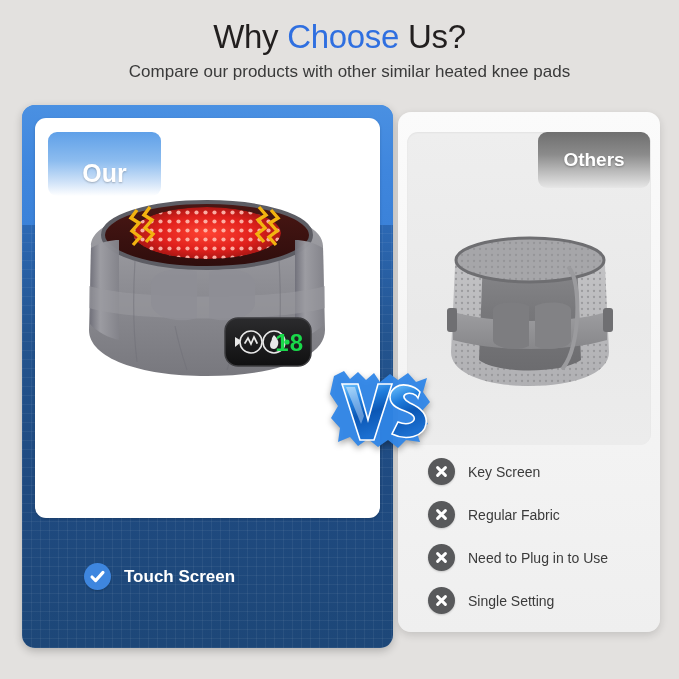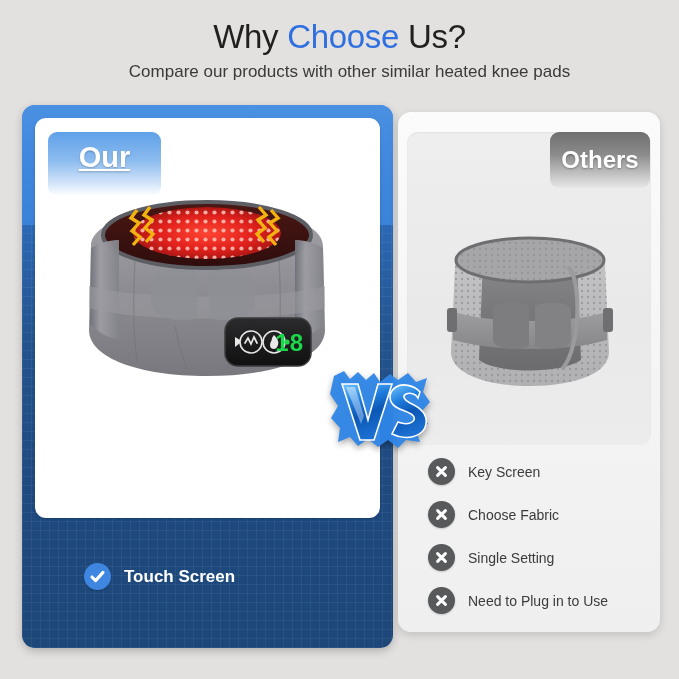--- a/index.html
+++ b/index.html
@@ -45,47 +45,46 @@
   .card-white{
     position:absolute;left:13px;top:13px;width:345px;height:400px;
     background:#ffffff;border-radius:11px;
     box-shadow:0 1px 3px rgba(0,0,0,.18);
     overflow:hidden;
   }
   .tab-our{
     position:absolute;left:13px;top:14px;width:113px;height:64px;
     border-radius:9px;
     background:linear-gradient(180deg,#5fa0e8 0%, #8cbcef 45%, #cfe2f8 78%, #ffffff 100%);
-    color:#ffffff;font-size:29px;font-weight:bold;
+    color:#ffffff;font-size:25px;font-weight:bold;
     display:flex;align-items:flex-start;justify-content:center;
-    padding-top:9px;box-sizing:border-box;
+    padding-top:27px;box-sizing:border-box;
     text-shadow:0 1px 2px rgba(0,0,0,.25);
-    text-decoration:underline;
   }
 
   
   .panel-right{
     position:absolute;left:398px;top:112px;width:262px;height:520px;
     border-radius:13px;
     background:linear-gradient(180deg,#fbfbfb 0%, #f4f4f4 55%, #efefef 100%);
     box-shadow:0 3px 8px rgba(0,0,0,.14);
     overflow:hidden;
   }
   .card-gray{
     position:absolute;left:9px;top:20px;width:244px;height:313px;
     background:linear-gradient(180deg,#eeeeee 0%, #e9e9e9 60%, #ececec 100%);
     border-radius:11px;
     box-shadow:inset 0 1px 2px rgba(0,0,0,.05);
     overflow:hidden;
   }
   .tab-others{
-    position:absolute;right:10px;top:20px;width:100px;height:56px;
+    position:absolute;right:10px;top:20px;width:112px;height:56px;
     border-radius:9px;
     background:linear-gradient(180deg,#6f6f6f 0%, #8b8b8b 40%, #bdbdbd 72%, #e7e7e7 100%);
-    color:#ffffff;font-size:24px;font-weight:bold;
+    color:#ffffff;font-size:19px;font-weight:bold;
     display:flex;align-items:center;justify-content:center;
     text-shadow:0 1px 2px rgba(0,0,0,.3);
   }
 
   
   .product{position:absolute;}
   .prod-left{left:40px;top:72px;width:265px;height:200px;}
   .prod-right{left:28px;top:96px;width:190px;height:175px;}
 
   
@@ -291,37 +290,37 @@
             </svg>
         </span>
         <span class="row-label-right">Key Screen</span>
       </div>
       <div class="row">
         <span class="icon-circle icon-x">
           <svg width="17" height="17" viewBox="0 0 17 17">
               <path d="M4.6 4.6 L12.4 12.4 M12.4 4.6 L4.6 12.4" stroke="#ffffff" stroke-width="3" stroke-linecap="round"></path>
             </svg>
         </span>
-        <span class="row-label-right">Choose Fabric</span>
+        <span class="row-label-right">Regular Fabric</span>
       </div>
       <div class="row">
         <span class="icon-circle icon-x">
           <svg width="17" height="17" viewBox="0 0 17 17">
               <path d="M4.6 4.6 L12.4 12.4 M12.4 4.6 L4.6 12.4" stroke="#ffffff" stroke-width="3" stroke-linecap="round"></path>
             </svg>
         </span>
+        <span class="row-label-right">Need to Plug in to Use</span>
+      </div>
+      <div class="row">
+        <span class="icon-circle icon-x">
+          <svg width="17" height="17" viewBox="0 0 17 17">
+              <path d="M4.6 4.6 L12.4 12.4 M12.4 4.6 L4.6 12.4" stroke="#ffffff" stroke-width="3" stroke-linecap="round"></path>
+            </svg>
+        </span>
         <span class="row-label-right">Single Setting</span>
-      </div>
-      <div class="row">
-        <span class="icon-circle icon-x">
-          <svg width="17" height="17" viewBox="0 0 17 17">
-              <path d="M4.6 4.6 L12.4 12.4 M12.4 4.6 L4.6 12.4" stroke="#ffffff" stroke-width="3" stroke-linecap="round"></path>
-            </svg>
-        </span>
-        <span class="row-label-right">Need to Plug in to Use</span>
       </div>
     </div>
   </div>
 
   <svg class="vs" viewBox="0 0 105 82">
     <defs>
       <linearGradient id="vsGrad" x1="0" y1="0" x2="0.3" y2="1">
         <stop offset="0" stop-color="#6fc4ff"></stop>
         <stop offset="0.35" stop-color="#1f7ddd"></stop>
         <stop offset="0.62" stop-color="#0b57b5"></stop>

